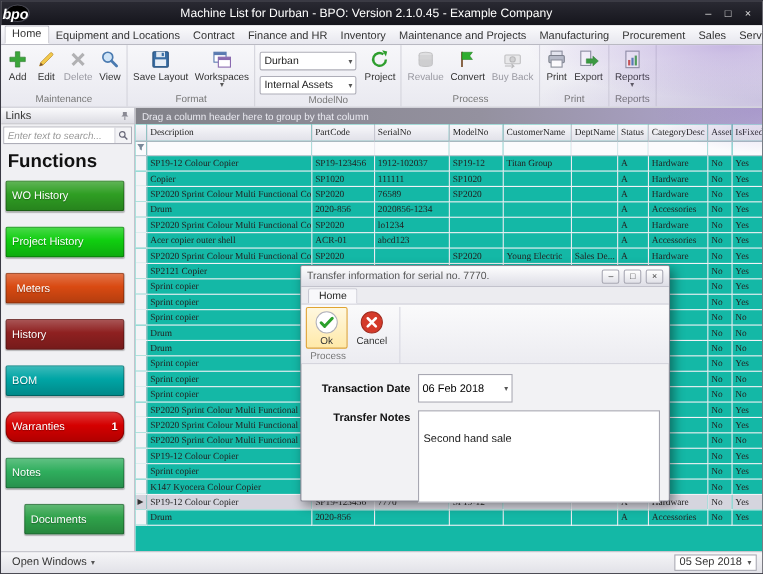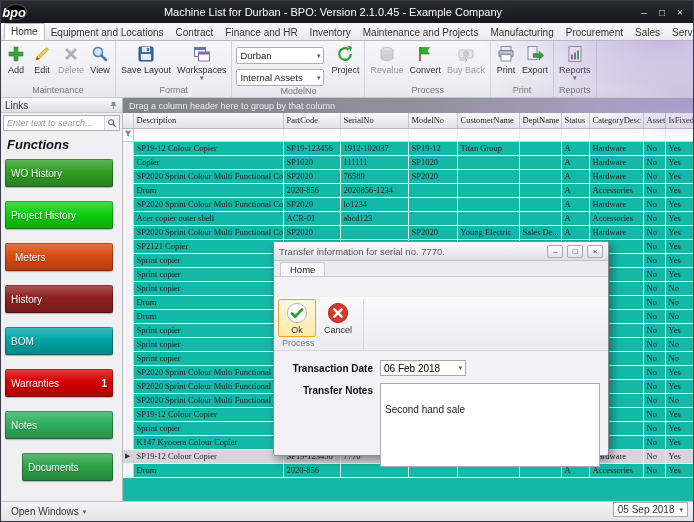--- a/index.html
+++ b/index.html
@@ -39,66 +39,66 @@
   .combo .arrow { color:#555; font-size:7px; }
 
   
   .content { position:absolute; top:97px; bottom:20px; left:0; right:0; display:flex; }
   .sidebar { width:122px; background:#f0f0f3; border-right:1px solid #b9b9c2; display:flex; flex-direction:column; overflow:hidden; }
   .links-header { height:15px; background:linear-gradient(#fafafc,#dcdce3); border-bottom:1px solid #c6c6cd; display:flex; align-items:center; justify-content:space-between; padding:0 4px; font-size:10px; color:#333; flex:0 0 15px; }
   .search-row { display:flex; margin:2px; border:1px solid #aeaeb8; background:#fff; height:16px; flex:0 0 16px; }
   .search-row input { flex:1; min-width:0; border:0; outline:0; font-size:9px; padding:0 3px; font-family:"Liberation Sans",sans-serif; color:#444; }
   .search-row input::placeholder { color:#999; font-style:italic; }
   .search-btn { width:15px; border:0; border-left:1px solid #d8d8de; background:#f3f3f6; display:flex; align-items:center; justify-content:center; padding:0; }
-  .functions-title { font-size:13px; font-weight:bold; color:#111; padding:4px 6px 7px;font-style:italic; }
+  .functions-title { font-size:17px; font-weight:bold; color:#111; padding:4px 6px 7px; }
   .func-btn { position:relative; height:28px; margin:0 9px 14px 4px; border-radius:2px; color:#fff; font-size:10px; display:flex; align-items:center; padding:0 6px; box-shadow:inset 0 0 0 1px rgba(0,0,0,.28), 0 1px 1px rgba(0,0,0,.25); text-shadow:0 1px 1px rgba(0,0,0,.35); }
   .func-btn .badge { margin-left:auto; font-weight:bold; }
 
   .main { flex:1; display:flex; flex-direction:column; background:#fff; overflow:hidden; position:relative; }
   .main::after { content:''; position:absolute; right:0; top:0; width:100px; height:42px; pointer-events:none;
     background:radial-gradient(ellipse at top right, rgba(140,110,190,.32), transparent 70%); }
   .groupby { height:15px; flex:0 0 15px; color:#e9e9f0; font-size:9px; padding:0 6px; display:flex; align-items:center;
     background:linear-gradient(90deg,#828289,#94919f 55%,#a89fc2 85%,#b6add2); }
 
   .grid { flex:1; overflow:hidden; background:#14b8a6;font-family:Liberation Serif, serif; }
   table.grid-table { border-collapse:collapse; table-layout:fixed; font-size:8.5px; color:#222; }
   .grid-table th { height:15px; background:linear-gradient(#f8f8fb,#e1e1e9); border-right:1px solid #c6c6d0; border-bottom:1px solid #b9b9c4; font-weight:normal; text-align:left; padding:0 3px; white-space:nowrap; overflow:hidden; color:#222; }
   .grid-table th.corner { padding:0; }
   .grid-table td { height:14px; border-right:1px solid #ebebf1; border-bottom:1px solid #f2f2f6; padding:0 3px; white-space:nowrap; overflow:hidden; }
   .grid-table tr.filter-row td { background:#fbfbfd; border-bottom:1px solid #cccdd6; height:13px; }
   .grid-table td.ind { background:#f4f4f7; border-right:1px solid #c9c9d2; text-align:center; font-size:7px; color:#333; padding:0; }
   .grid-table tr.selected td { background:#d5d5de; }
 
   
-  .statusbar { position:absolute; bottom:0; left:0; right:0; height:20px; background:linear-gradient(#f5f5f7,#e2e2e8); border-top:1px solid #c2c2ca; display:flex; padding:0 5px; font-size:10px; color:#333; }
+  .statusbar { position:absolute; bottom:0; left:0; right:0; height:20px; background:linear-gradient(#f5f5f7,#e2e2e8); border-top:1px solid #c2c2ca; display:flex; align-items:center; padding:0 5px; font-size:10px; color:#333; }
   .open-windows { display:flex; align-items:center; gap:4px; padding:1px 5px; }
   .open-windows .arrow { font-size:7px; color:#555; }
   .status-date { margin-left:auto; display:flex; align-items:center; gap:5px; border:1px solid #a8a8b2; background:#fff; padding:0 4px; height:15px; }
   .status-date .arrow { font-size:7px; color:#555; }
 
   
   .dialog { position:absolute; left:272px; top:240px; width:336px; height:215px; background:#f2f2f4; border:1px solid #8a8a96; box-shadow:3px 4px 10px rgba(0,0,0,.4); font-size:10px; border-radius:2px; }
   .dlg-titlebar { height:19px; background:linear-gradient(#fdfdfe,#dedee6); border-bottom:1px solid #c2c2cc; display:flex; align-items:center; padding:0 5px; color:#555; }
   .dlg-title { flex:1; font-size:9.5px; white-space:nowrap; overflow:hidden; }
   .dwc { display:inline-block; width:16px; height:13px; border:1px solid #a9a9b4; background:linear-gradient(#fff,#e1e1e8); text-align:center; line-height:11px; font-size:8px; color:#333; margin-left:1px; border-radius:2px; }
   .dlg-tabrow { height:16px; border-bottom:1px solid #c8c8d2; padding:0 6px; display:flex; align-items:flex-end; background:#ececf0; }
   .dlg-tab { background:#f8f8fb; border:1px solid #c8c8d2; border-bottom:none; padding:1px 9px; font-size:9.5px; border-radius:2px 2px 0 0; color:#222; }
-  .dlg-ribbon { background:linear-gradient(#fafafb,#ececf1); border-bottom:1px solid #d5d5dd; padding:2px 4px 0;margin-top:20px; }
+  .dlg-ribbon { background:linear-gradient(#fafafb,#ececf1); border-bottom:1px solid #d5d5dd; padding:2px 4px 0; }
   .dlg-group { display:inline-flex; flex-direction:column; border-right:1px solid #d8d8e0; padding-right:6px; }
   .dlg-btnrow { display:flex; gap:3px; }
   .dlg-btn { display:flex; flex-direction:column; align-items:center; width:38px; padding:2px 1px 1px; border:1px solid transparent; border-radius:2px; color:#333; font-size:9px; }
   .dlg-btn.hot { border:1px solid #e0a432; background:linear-gradient(#fff8e0,#ffe9a8); }
   .circle-icon { width:22px; height:22px; margin-bottom:1px; }
   .circle-icon svg { width:22px; height:22px; display:block; }
   .dlg-grouplabel { font-size:9px; color:#777; padding:1px 4px 2px; }
   .dlg-body { padding:9px 8px; display:flex; flex-direction:column; gap:7px; }
   .field-row { display:flex; align-items:center; }
   .field-row label { width:98px; text-align:right; padding-right:7px; font-weight:bold; font-size:10px; color:#111; flex:0 0 98px; }
   .field-row.notes label { align-self:flex-start; padding-top:2px; }
-  .dlg-combo { display:flex; align-items:center; justify-content:space-between; width:86px; height:16px; background:#fff; border:1px solid #a8a8b2; padding:0 3px; font-size:10px; }
+  .dlg-combo { display:flex; align-items:center; justify-content:space-between; width:86px; height:26px; background:#fff; border:1px solid #a8a8b2; padding:0 3px; font-size:10px; }
   .dlg-combo .arrow { font-size:7px; color:#555; }
   .field-row textarea { flex:1; height:84px; resize:none; border:1px solid #a8a8b2; background:#fff; font-size:10px; padding:20px 4px; font-family:"Liberation Sans",sans-serif; color:#222; outline:none; }
 </style>
 </head>
 <body>
 
 <div class="window">
 
   <div class="titlebar">
     <div class="logo">
@@ -328,21 +328,21 @@
           </div>
           <div class="func-btn" style="background: linear-gradient(rgba(255, 255, 255, 0.25), rgba(255, 255, 255, 0) 45%, rgba(0, 0, 0, 0.18)), rgb(217, 74, 18); padding-left: 10px;">
             <span>Meters</span>
           </div>
           <div class="func-btn" style="background: linear-gradient(rgba(255, 255, 255, 0.25), rgba(255, 255, 255, 0) 45%, rgba(0, 0, 0, 0.18)), rgb(142, 32, 32);">
             <span>History</span>
           </div>
           <div class="func-btn" style="background: linear-gradient(rgba(255, 255, 255, 0.25), rgba(255, 255, 255, 0) 45%, rgba(0, 0, 0, 0.18)), rgb(0, 165, 165);">
             <span>BOM</span>
           </div>
-          <div class="func-btn" style="background: linear-gradient(rgba(255, 255, 255, 0.25), rgba(255, 255, 255, 0) 45%, rgba(0, 0, 0, 0.18)), rgb(213, 0, 0);">
+          <div class="func-btn" style="background: linear-gradient(rgba(255, 255, 255, 0.25), rgba(255, 255, 255, 0) 45%, rgba(0, 0, 0, 0.18)), rgb(213, 0, 0); border-radius: 10px;">
             <span>Warranties</span>
             <span class="badge">1</span>
           </div>
           <div class="func-btn" style="background: linear-gradient(rgba(255, 255, 255, 0.25), rgba(255, 255, 255, 0) 45%, rgba(0, 0, 0, 0.18)), rgb(47, 174, 93);">
             <span>Notes</span>
           </div>
           <div class="func-btn" style="background: linear-gradient(rgba(255, 255, 255, 0.25), rgba(255, 255, 255, 0) 45%, rgba(0, 0, 0, 0.18)), rgb(47, 162, 74); margin-left: 21px;">
             <span>Documents</span>
           </div>
         </div>

